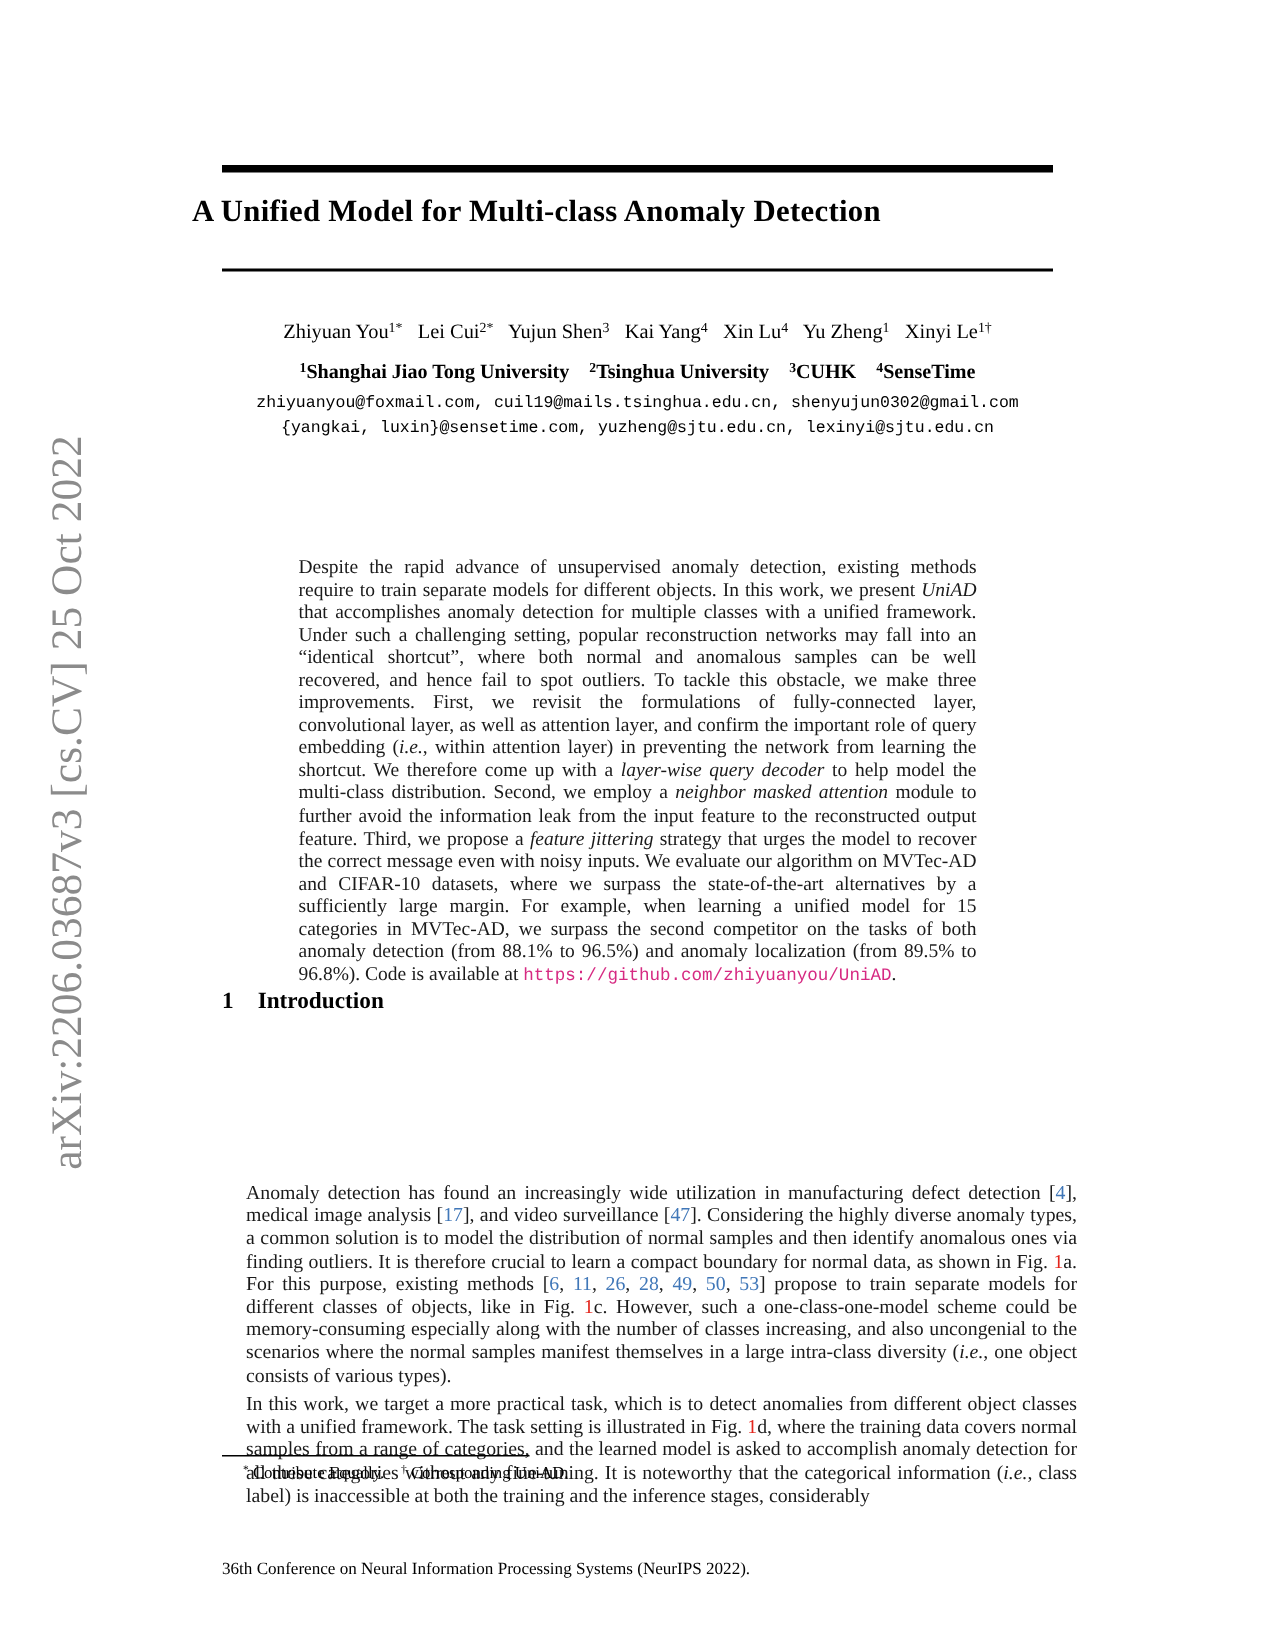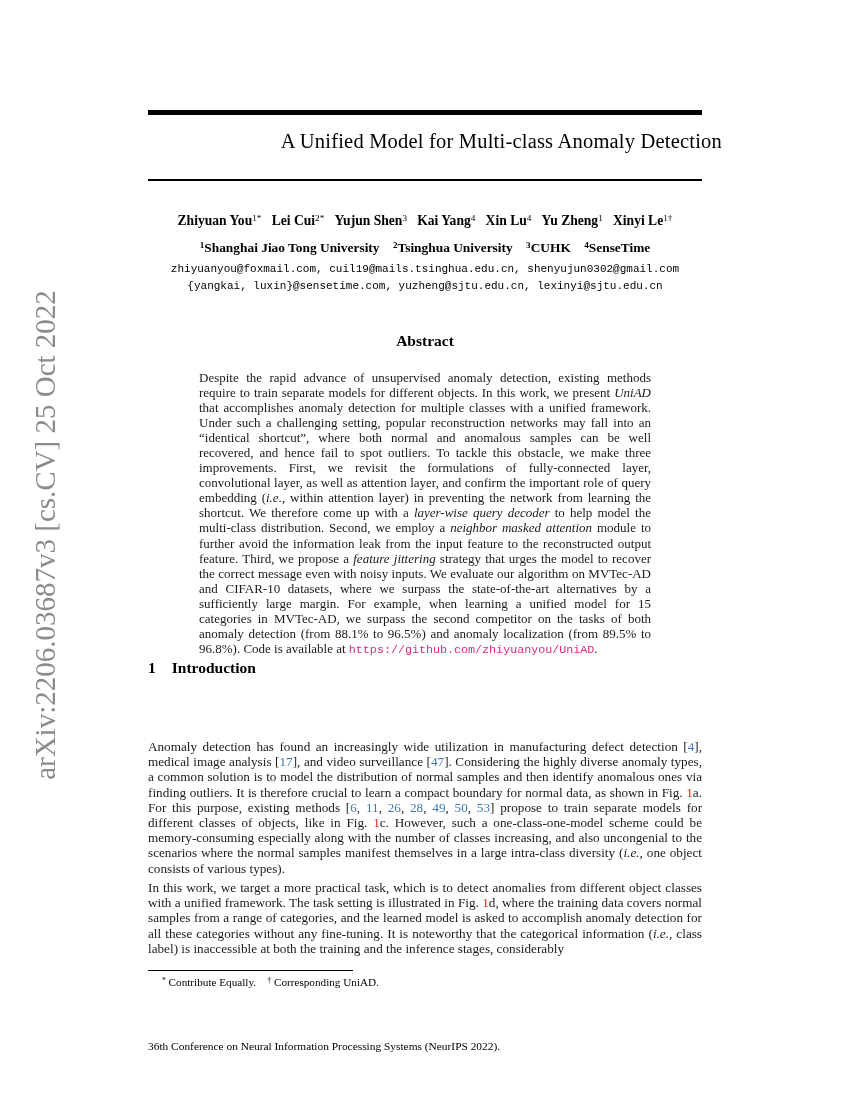--- a/index.html
+++ b/index.html
@@ -19,21 +19,21 @@
     text-align: center;
     transform: rotate(-90deg);
     font-size: 29px;
     color: var(--sidebar, #8b8b8b);
     white-space: nowrap;
   }
   .rule-thick { position: absolute; left: 148px; top: 110px; width: 554px; height: 4.5px; background: #000; }
   .rule-thin  { position: absolute; left: 148px; top: 179px; width: 554px; height: 2px; background: #000; }
   .paper-title {
     position: absolute; left: 128px; top: 130px; width: 594px;
-    text-align: right; font-weight: normal; font-size: 20.5px; letter-spacing: 0.2px;
+    text-align: left; font-weight: bold; font-size: 20.5px; letter-spacing: 0.2px;
     color: #000;
   }
   .authors-line {
     position: absolute; left: 120px; top: 213px; width: 610px;
     text-align: center; font-size: 13.6px; color: #000;
   }
   .affiliations-line {
     position: absolute; left: 148px; top: 240px; width: 554px;
     text-align: center; font-size: 13.4px; color: #000; font-weight: bold;
   }
@@ -50,36 +50,36 @@
     position: absolute; left: 199px; top: 370px; width: 452px;
     text-align: justify; font-size: 13px; line-height: 15.05px;
   }
   .section-heading {
     position: absolute; left: 148px; top: 659px; width: 554px;
     font-weight: bold; font-size: 15.5px; color: #000;
   }
   .section-heading .sec-title { margin-left: 16px; }
   .body-para {
     text-align: justify; font-size: 13.2px; line-height: 15.2px;
-    position: absolute; left: 148px; width: 554px;
+    position: absolute; left: 164px; width: 554px; margin-top: 48px;
   }
   .para-1 { top: 739px; }
   .para-2 { top: 880px; }
   .footnote-rule { position: absolute; left: 148px; top: 970px; width: 205px; height: 1.2px; background: #000; }
   .footnote-line {
     position: absolute; left: 148px; top: 976px; width: 554px;
     padding-left: 14px; box-sizing: border-box;
     font-size: 11.2px; color: #000;
   }
   .footer-line {
     position: absolute; left: 148px; top: 1040px; width: 554px;
     font-size: 11.4px; color: #000;
   }
   
-  .b   { font-weight: bold; margin-top: 13px; }
+  .b   { font-weight: normal; margin-top: 13px; }
   .i   { font-style: italic; font-family: Liberation Serif, serif; }
   .sup { font-size: 0.68em; position: relative; top: -0.45em; }
   .c   { color: var(--cite, #4077b8); }
   .f   { color: var(--figref, #e3251c); }
   .l   { color: var(--link, #d62a82); font-family: "Liberation Mono", monospace; font-size: 0.9em; margin-top: 10px; }
 </style>
 </head>
 <body>
 
 <div class="page">
@@ -94,21 +94,20 @@
 
   <div class="authors-line"><span class="b">Zhiyuan You</span><span class="sup">1*</span><span>&nbsp;&nbsp; </span><span class="b">Lei Cui</span><span class="sup">2*</span><span>&nbsp;&nbsp; </span><span class="b">Yujun Shen</span><span class="sup">3</span><span>&nbsp;&nbsp; </span><span class="b">Kai Yang</span><span class="sup">4</span><span>&nbsp;&nbsp; </span><span class="b">Xin Lu</span><span class="sup">4</span><span>&nbsp;&nbsp; </span><span class="b">Yu Zheng</span><span class="sup">1</span><span>&nbsp;&nbsp; </span><span class="b">Xinyi Le</span><span class="sup">1†</span></div>
 
   <div class="affiliations-line"><span class="sup">1</span><span>Shanghai Jiao Tong University</span><span>&nbsp;&nbsp;&nbsp; </span><span class="sup">2</span><span>Tsinghua University</span><span>&nbsp;&nbsp;&nbsp; </span><span class="sup">3</span><span>CUHK</span><span>&nbsp;&nbsp;&nbsp; </span><span class="sup">4</span><span>SenseTime</span></div>
 
   <div class="emails-block">
     <div>zhiyuanyou@foxmail.com, cuil19@mails.tsinghua.edu.cn, shenyujun0302@gmail.com</div>
     <div>{yangkai, luxin}@sensetime.com, yuzheng@sjtu.edu.cn, lexinyi@sjtu.edu.cn</div>
   </div>
 
-  <div class="abstract-heading">Abstract</div>
 
   <div class="abstract-body"><span>Despite the rapid advance of unsupervised anomaly detection, existing methods require to train separate models for different objects. In this work, we present </span><span class="i">UniAD</span><span> that accomplishes anomaly detection for multiple classes with a unified framework. Under such a challenging setting, popular reconstruction networks may fall into an “identical shortcut”, where both normal and anomalous samples can be well recovered, and hence fail to spot outliers. To tackle this obstacle, we make three improvements. First, we revisit the formulations of fully-connected layer, convolutional layer, as well as attention layer, and confirm the important role of query embedding (</span><span class="i">i.e.</span><span>, within attention layer) in preventing the network from learning the shortcut. We therefore come up with a </span><span class="i">layer-wise query decoder</span><span> to help model the multi-class distribution. Second, we employ a </span><span class="i">neighbor masked attention</span><span> module to further avoid the information leak from the input feature to the reconstructed output feature. Third, we propose a </span><span class="i">feature jittering</span><span> strategy that urges the model to recover the correct message even with noisy inputs. We evaluate our algorithm on MVTec-AD and CIFAR-10 datasets, where we surpass the state-of-the-art alternatives by a sufficiently large margin. For example, when learning a unified model for 15 categories in MVTec-AD, we surpass the second competitor on the tasks of both anomaly detection (from 88.1% to 96.5%) and anomaly localization (from 89.5% to 96.8%). Code is available at </span><span class="l">https://github.com/zhiyuanyou/UniAD</span><span>.</span></div>
 
   <div class="section-heading">
     <span class="sec-num">1</span><span class="sec-title">Introduction</span>
   </div>
 
   <div class="body-para para-1"><span>Anomaly detection has found an increasingly wide utilization in manufacturing defect detection [</span><span class="c">4</span><span>], medical image analysis [</span><span class="c">17</span><span>], and video surveillance [</span><span class="c">47</span><span>]. Considering the highly diverse anomaly types, a common solution is to model the distribution of normal samples and then identify anomalous ones via finding outliers. It is therefore crucial to learn a compact boundary for normal data, as shown in Fig. </span><span class="f">1</span><span>a. For this purpose, existing methods [</span><span class="c">6</span><span>, </span><span class="c">11</span><span>, </span><span class="c">26</span><span>, </span><span class="c">28</span><span>, </span><span class="c">49</span><span>, </span><span class="c">50</span><span>, </span><span class="c">53</span><span>] propose to train separate models for different classes of objects, like in Fig. </span><span class="f">1</span><span>c. However, such a one-class-one-model scheme could be memory-consuming especially along with the number of classes increasing, and also uncongenial to the scenarios where the normal samples manifest themselves in a large intra-class diversity (</span><span class="i">i.e.</span><span>, one object consists of various types).</span></div>
 
   <div class="body-para para-2"><span>In this work, we target a more practical task, which is to detect anomalies from different object classes with a unified framework. The task setting is illustrated in Fig. </span><span class="f">1</span><span>d, where the training data covers normal samples from a range of categories, and the learned model is asked to accomplish anomaly detection for all these categories without any fine-tuning. It is noteworthy that the categorical information (</span><span class="i">i.e.</span><span>, class label) is inaccessible at both the training and the inference stages, considerably</span></div>

